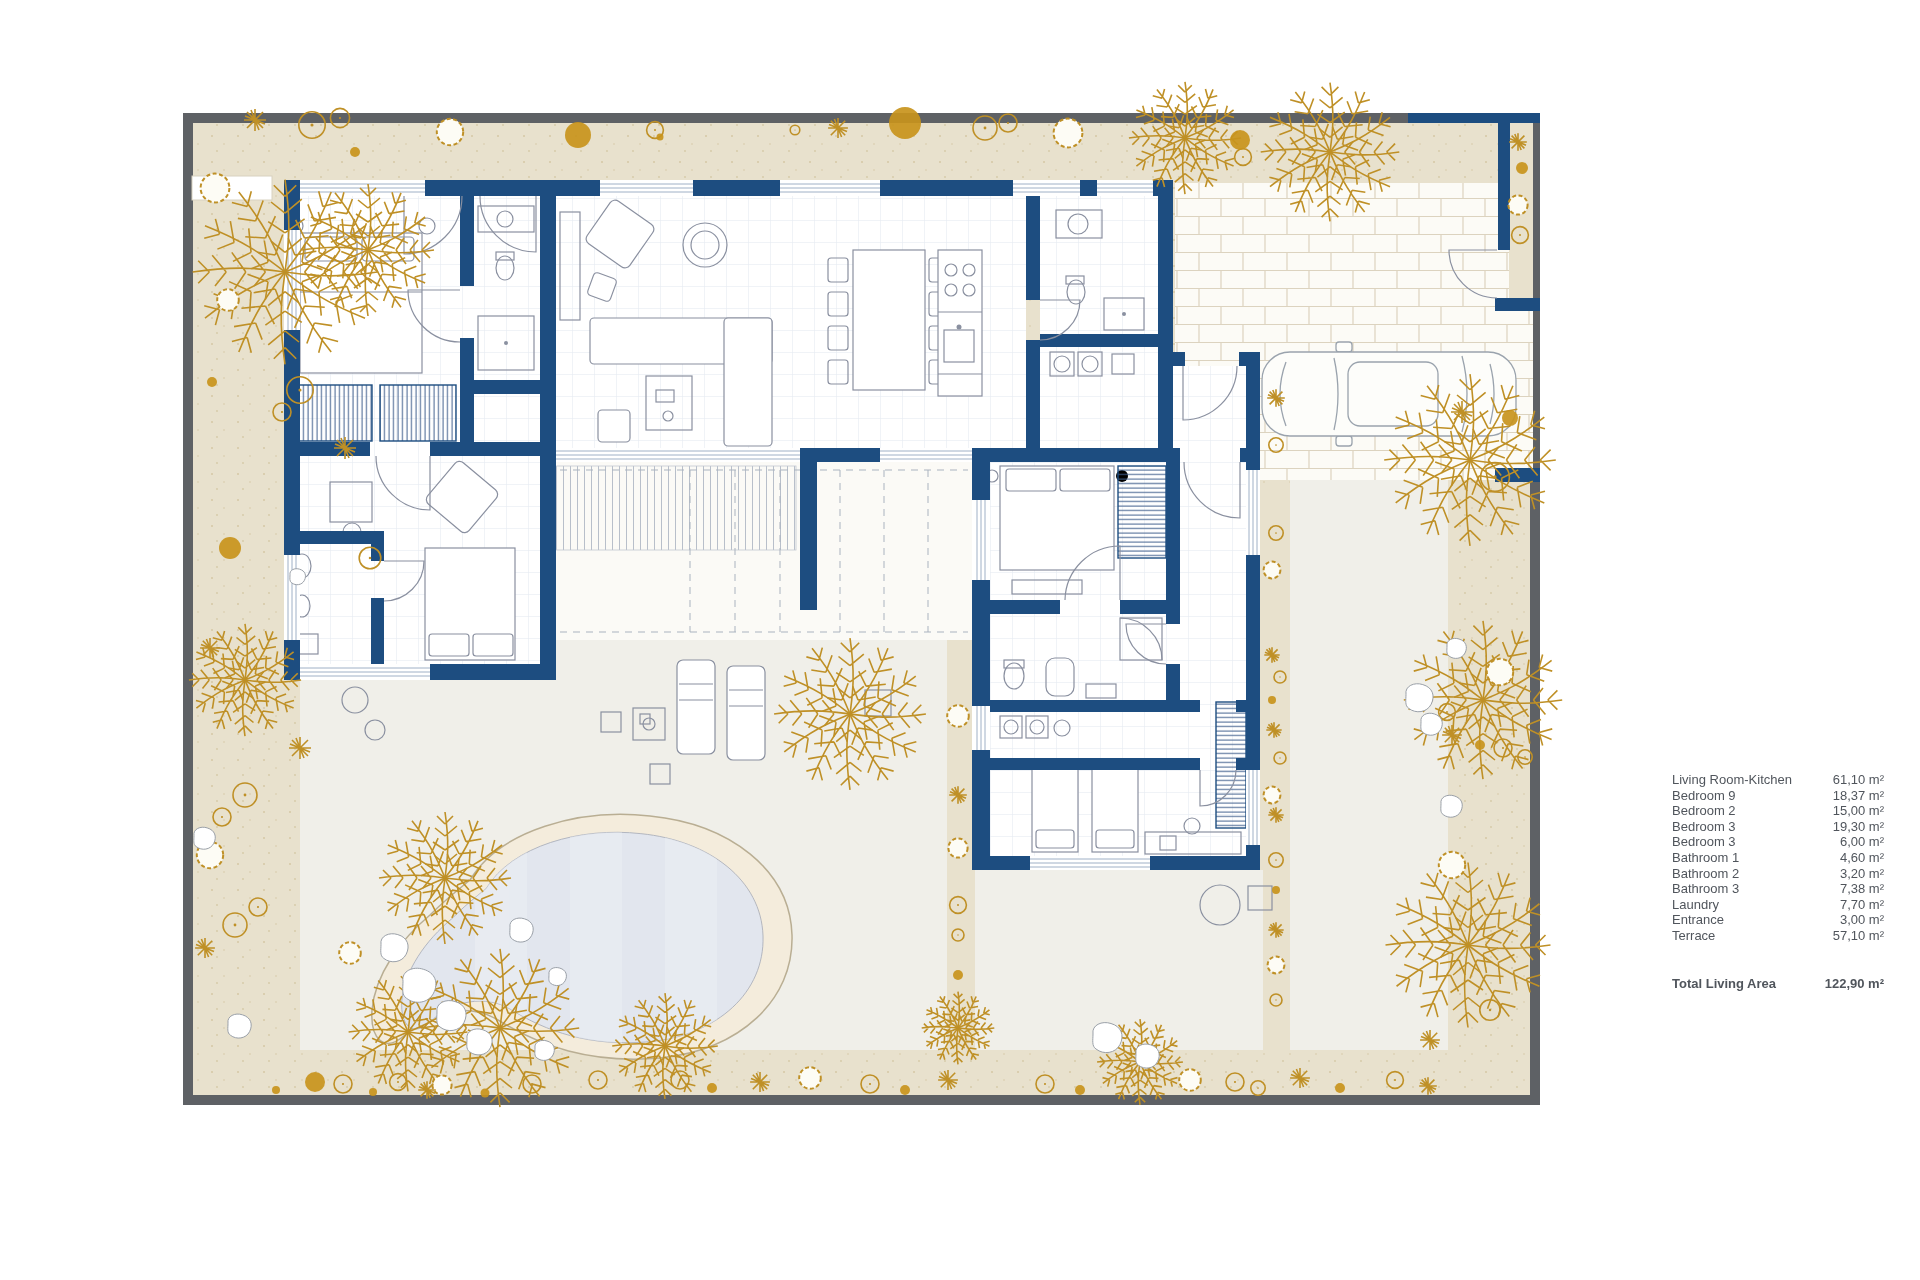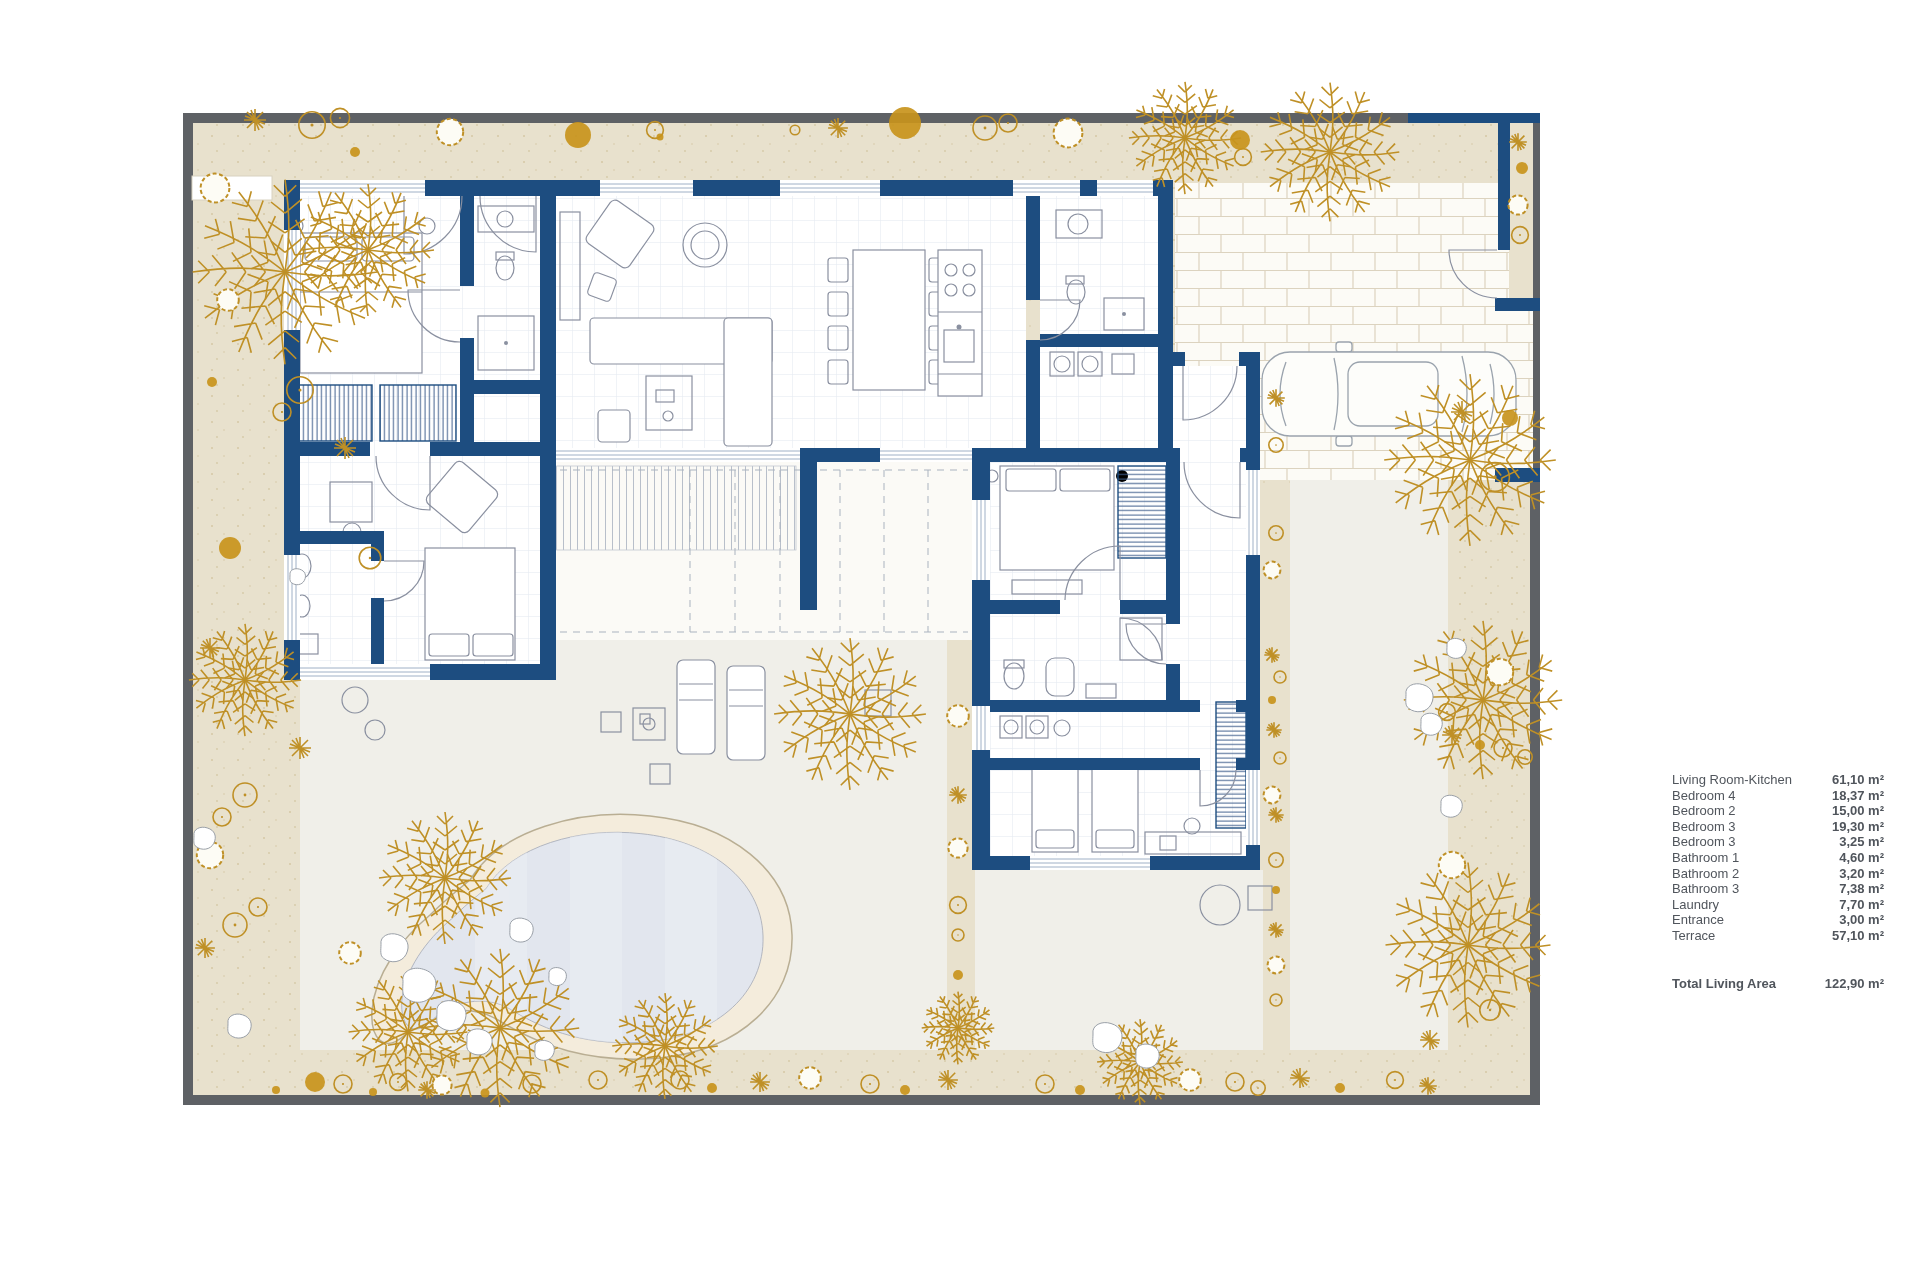--- a/index.html
+++ b/index.html
@@ -10,21 +10,21 @@
   .fx{fill:#fff;stroke:#8a90a0;stroke-width:1.2;}
   .fxn{fill:none;stroke:#8a90a0;stroke-width:1.2;}
   .door{fill:none;stroke:#8a90a0;stroke-width:1.2;}
   .winln{stroke:#9fb0c6;stroke-width:1;}
   .plant{stroke:var(--plant);fill:none;stroke-width:1.6;}
   .plantfill{fill:var(--plant-dark);stroke:none;opacity:.92;}
   .dash{stroke:#aab3bf;stroke-width:1;stroke-dasharray:7 6;fill:none;}
   .legend{position:absolute;left:1672px;top:772px;width:212px;
           font-size:13px;line-height:15.6px;color:var(--text);}
   .legend-row{display:flex;justify-content:space-between;}
-  .legend-row .val{font-weight:700;}
+  .legend-row .val{font-weight:400;}
   .legend-total{display:flex;justify-content:space-between;font-weight:700;margin-top:32px;}
 </style>
 </head>
 <body>
 
 <div class="stage">
 <svg width="1920" height="1280" viewBox="0 0 1920 1280">
 <defs>
   <pattern id="grid" width="22" height="22" patternUnits="userSpaceOnUse">
     <path d="M22,0H0V22" fill="none" stroke="var(--grid)" stroke-width="1"></path>
@@ -571,37 +571,37 @@
 </svg>
 
 <div class="legend">
   <div id="legend-rows">
   <div class="legend-row">
     <span class="lbl">Living Room-Kitchen</span>
     <span class="val">61,10 m²</span>
   </div>
 
   <div class="legend-row">
-    <span class="lbl">Bedroom 4</span>
+    <span class="lbl">Bedroom 9</span>
     <span class="val">18,37 m²</span>
   </div>
 
   <div class="legend-row">
     <span class="lbl">Bedroom 2</span>
     <span class="val">15,00 m²</span>
   </div>
 
   <div class="legend-row">
     <span class="lbl">Bedroom 3</span>
     <span class="val">19,30 m²</span>
   </div>
 
   <div class="legend-row">
     <span class="lbl">Bedroom 3</span>
-    <span class="val">3,25 m²</span>
+    <span class="val">6,00 m²</span>
   </div>
 
   <div class="legend-row">
     <span class="lbl">Bathroom 1</span>
     <span class="val">4,60 m²</span>
   </div>
 
   <div class="legend-row">
     <span class="lbl">Bathroom 2</span>
     <span class="val">3,20 m²</span>

